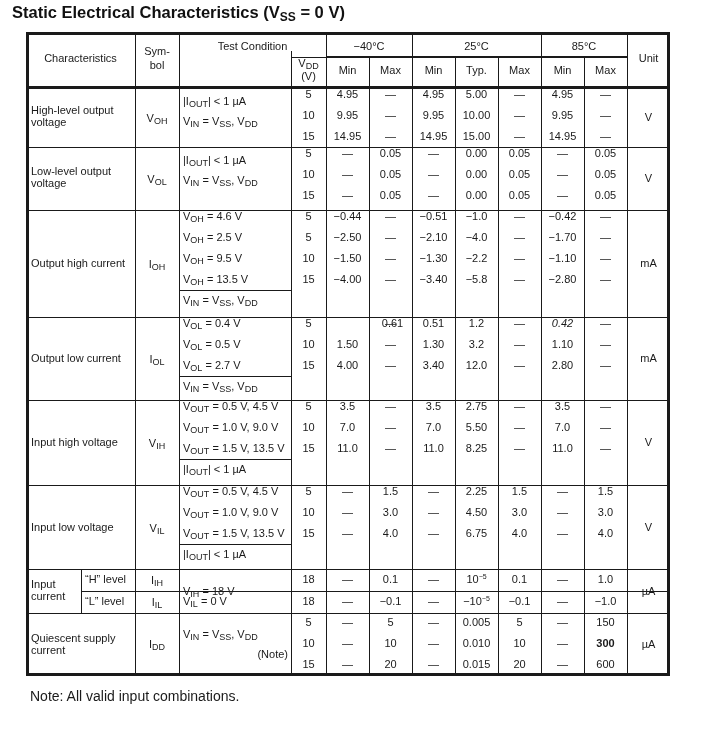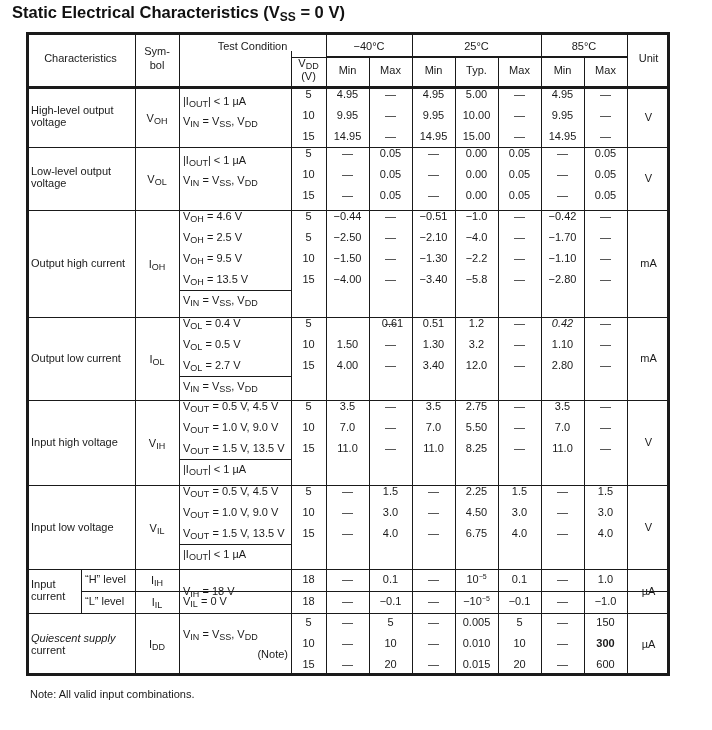--- a/index.html
+++ b/index.html
@@ -10,21 +10,21 @@
   .tbl { position:absolute; left:26px; top:32px; width:644px; height:644px;
          border:3px solid #1a1a1a; box-sizing:border-box; }
   .ln { position:absolute; background:#1a1a1a; }
   .h { height:1px; }
   .v { width:1px; }
   .thick { height:3px; }
   .t { position:absolute; font-size:11px; white-space:nowrap; line-height:13px; }
   .c { text-align:center; transform:translateX(-50%); }
   .t sub { font-size:9px; vertical-align:-2px; line-height:0; }
   .t sup { font-size:7px; vertical-align:4px; line-height:0; }
-  .note { position:absolute; left:30px; top:688px; font-size:11px; white-space:nowrap; }
+  .note { position:absolute; left:30px; top:688px; font-size:14px; white-space:nowrap; }
 </style>
 </head>
 <body>
 
 <div class="title"><span>Static Electrical Characteristics (V</span><sub>SS</sub><span> = 0 V)</span></div>
 
 <div id="table"></div>
 
 <div class="note">Note:   All valid input combinations.</div>
 
@@ -294,21 +294,21 @@
 <div class="t c" style="left: 157px; top: 596px;"><span>I</span><sub>IL</sub></div>
 <div class="t" style="left: 183px; top: 595px;"><span>V</span><sub>IL</sub><span> = 0 V</span></div>
 <div class="t c" style="left: 308.5px; top: 595px;">18</div>
 <div class="t c" style="left: 347.5px; top: 595px;">—</div>
 <div class="t c" style="left: 390.5px; top: 595px;">−0.1</div>
 <div class="t c" style="left: 433.5px; top: 595px;">—</div>
 <div class="t c" style="left: 519.5px; top: 595px;">−0.1</div>
 <div class="t c" style="left: 562.5px; top: 595px;">—</div>
 <div class="t c" style="left: 605.5px; top: 595px;">−1.0</div>
 <div class="t c" style="left: 476.5px; top: 595px;"><span>−10</span><sup>−5</sup></div>
-<div class="t" style="left: 31px; top: 632px; font-style: italic;">Quiescent supply</div>
+<div class="t" style="left: 31px; top: 632px;">Quiescent supply</div>
 <div class="t" style="left: 31px; top: 644px;">current</div>
 <div class="t c" style="left: 157px; top: 638px;"><span>I</span><sub>DD</sub></div>
 <div class="t c" style="left: 648.5px; top: 638px;">µA</div>
 <div class="t" style="left: 183px; top: 628px;"><span>V</span><sub>IN</sub><span> = V</span><sub>SS</sub><span>, V</span><sub>DD</sub></div>
 <div class="t" style="left: auto; top: 648px; right: 424px;">(Note)</div>
 <div class="t c" style="left: 308.5px; top: 616px;">5</div>
 <div class="t c" style="left: 347.5px; top: 616px;">—</div>
 <div class="t c" style="left: 390.5px; top: 616px;">5</div>
 <div class="t c" style="left: 433.5px; top: 616px;">—</div>
 <div class="t c" style="left: 476.5px; top: 616px;">0.005</div>

